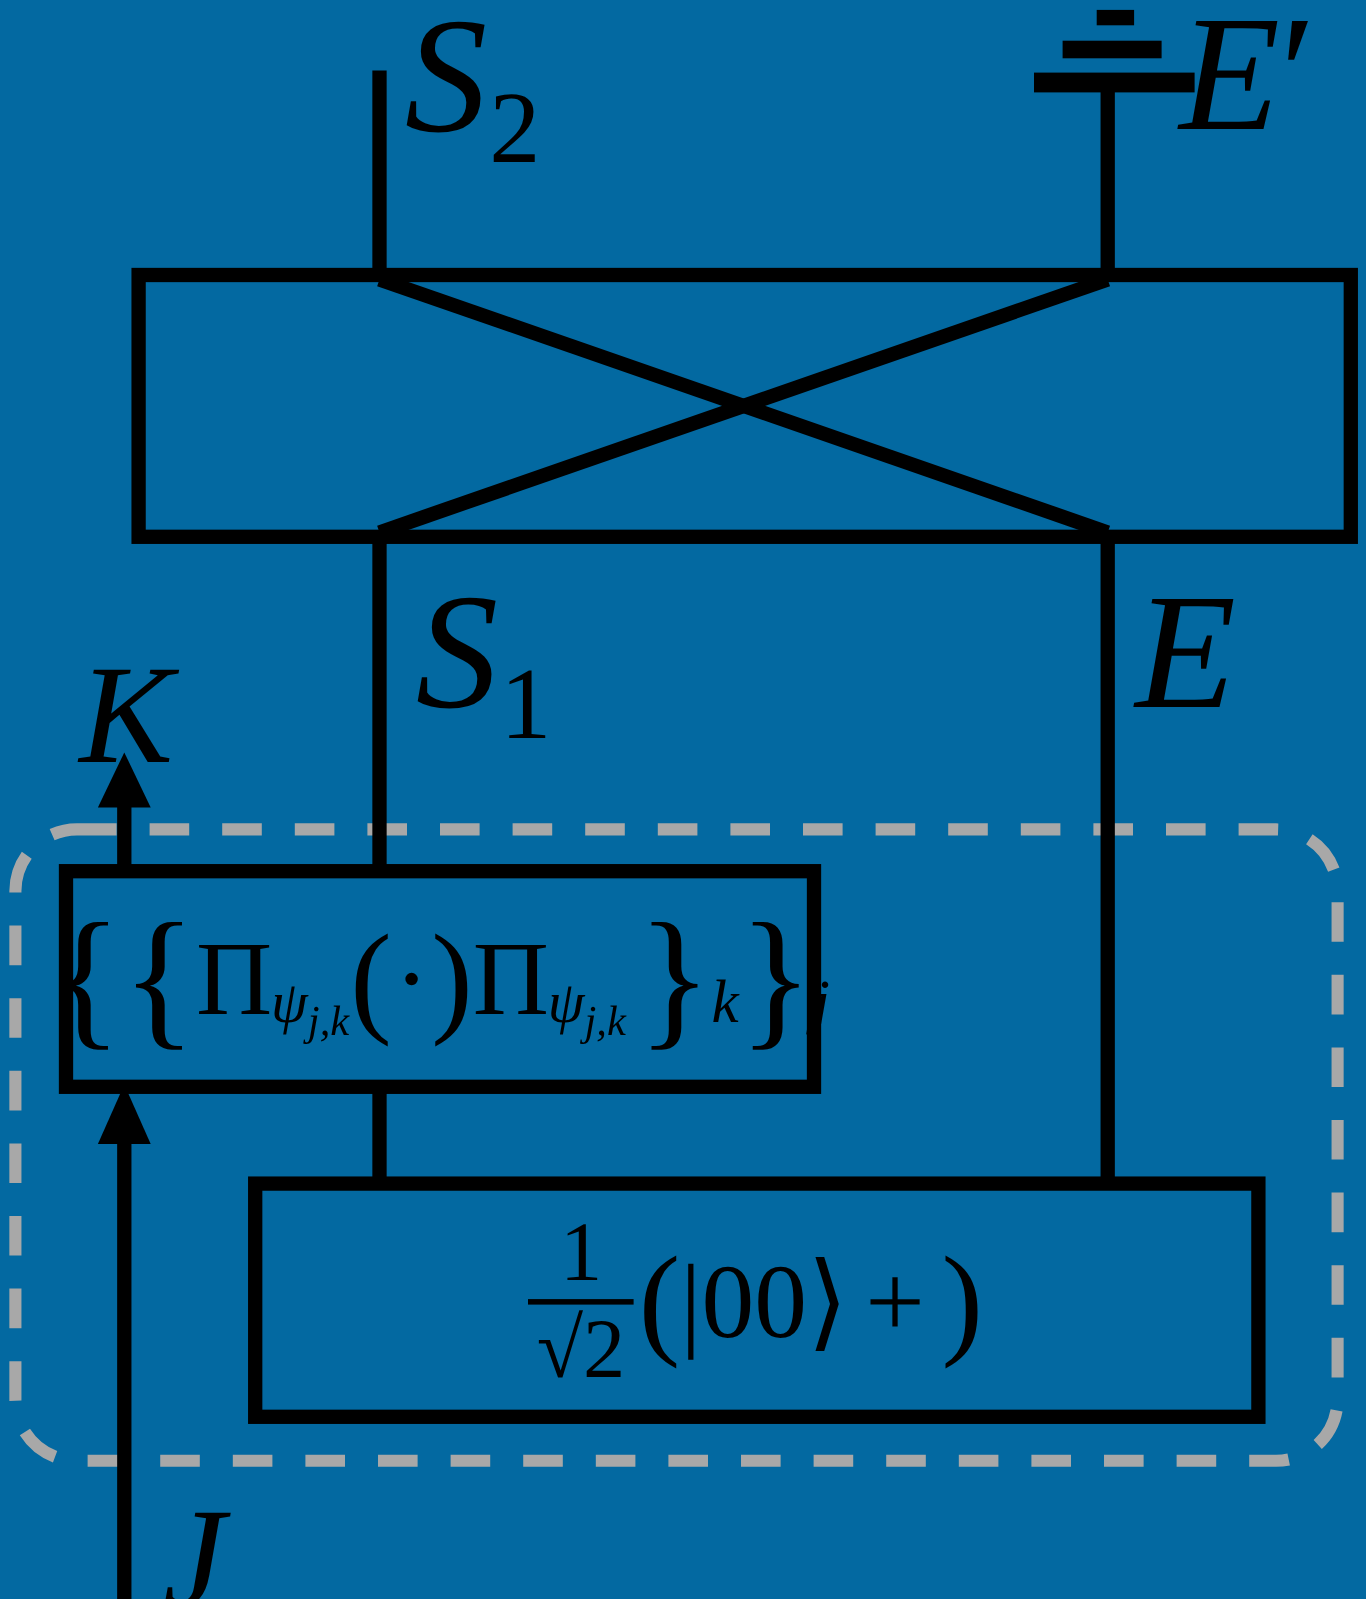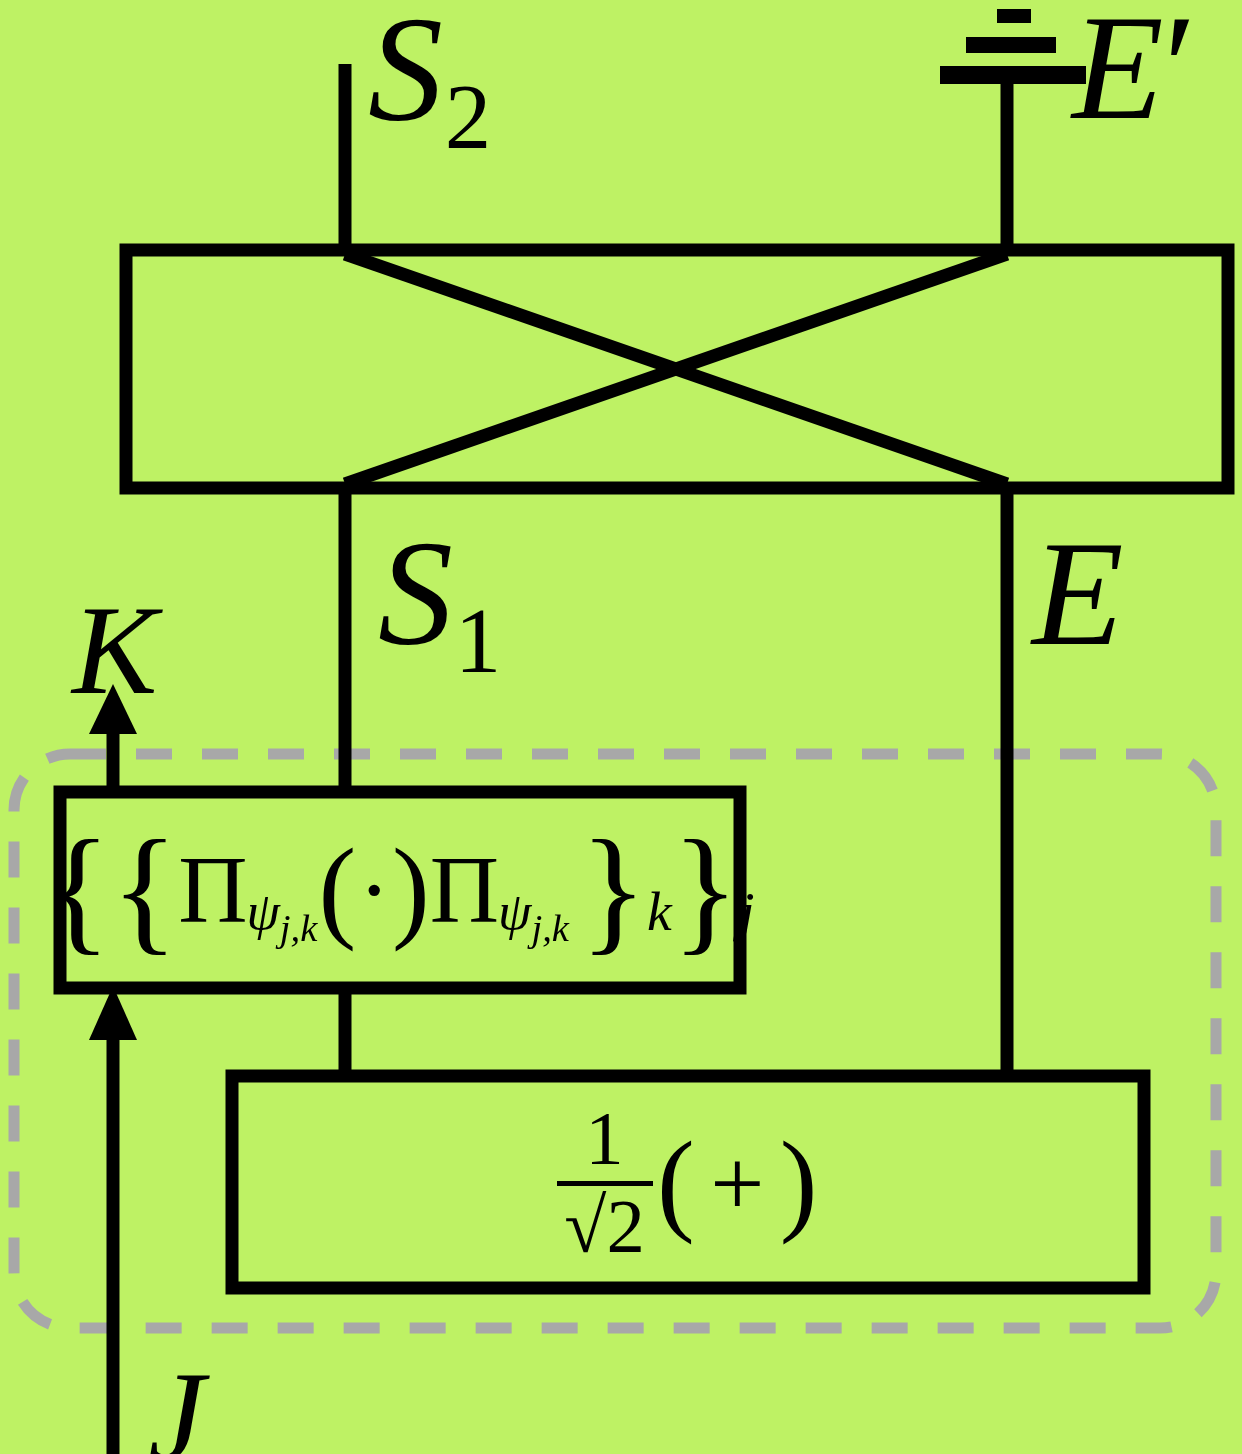--- a/index.html
+++ b/index.html
@@ -7,21 +7,21 @@
     padding: 0;
     background: #ffffff;
   }
   body {
     font-family: "Liberation Serif", serif;
   }
   #diagram-root {
     position: relative;
     width: 1242px;
     height: 1454px;
-    background: #bef264;
+    background: #0369a1;
     overflow: hidden;
   }
   #circuit-svg {
     position: absolute;
     left: 0;
     top: 0;
     width: 1242px;
     height: 1454px;
   }
   .label {
@@ -203,18 +203,19 @@
     <span class="mrow">
       <span class="frac">
         <span class="num">1</span>
         <span class="bar"></span>
         <span class="den">
             <span class="sqrt-glyph">√</span>
             <span>2</span>
           </span>
       </span>
       <span class="paren">(</span>
+        <span class="ket">|00⟩</span>
         <span class="plus">+</span>
         <span class="paren">)</span>
     </span>
   </div>
 
 </div>
 
 </body></html>

